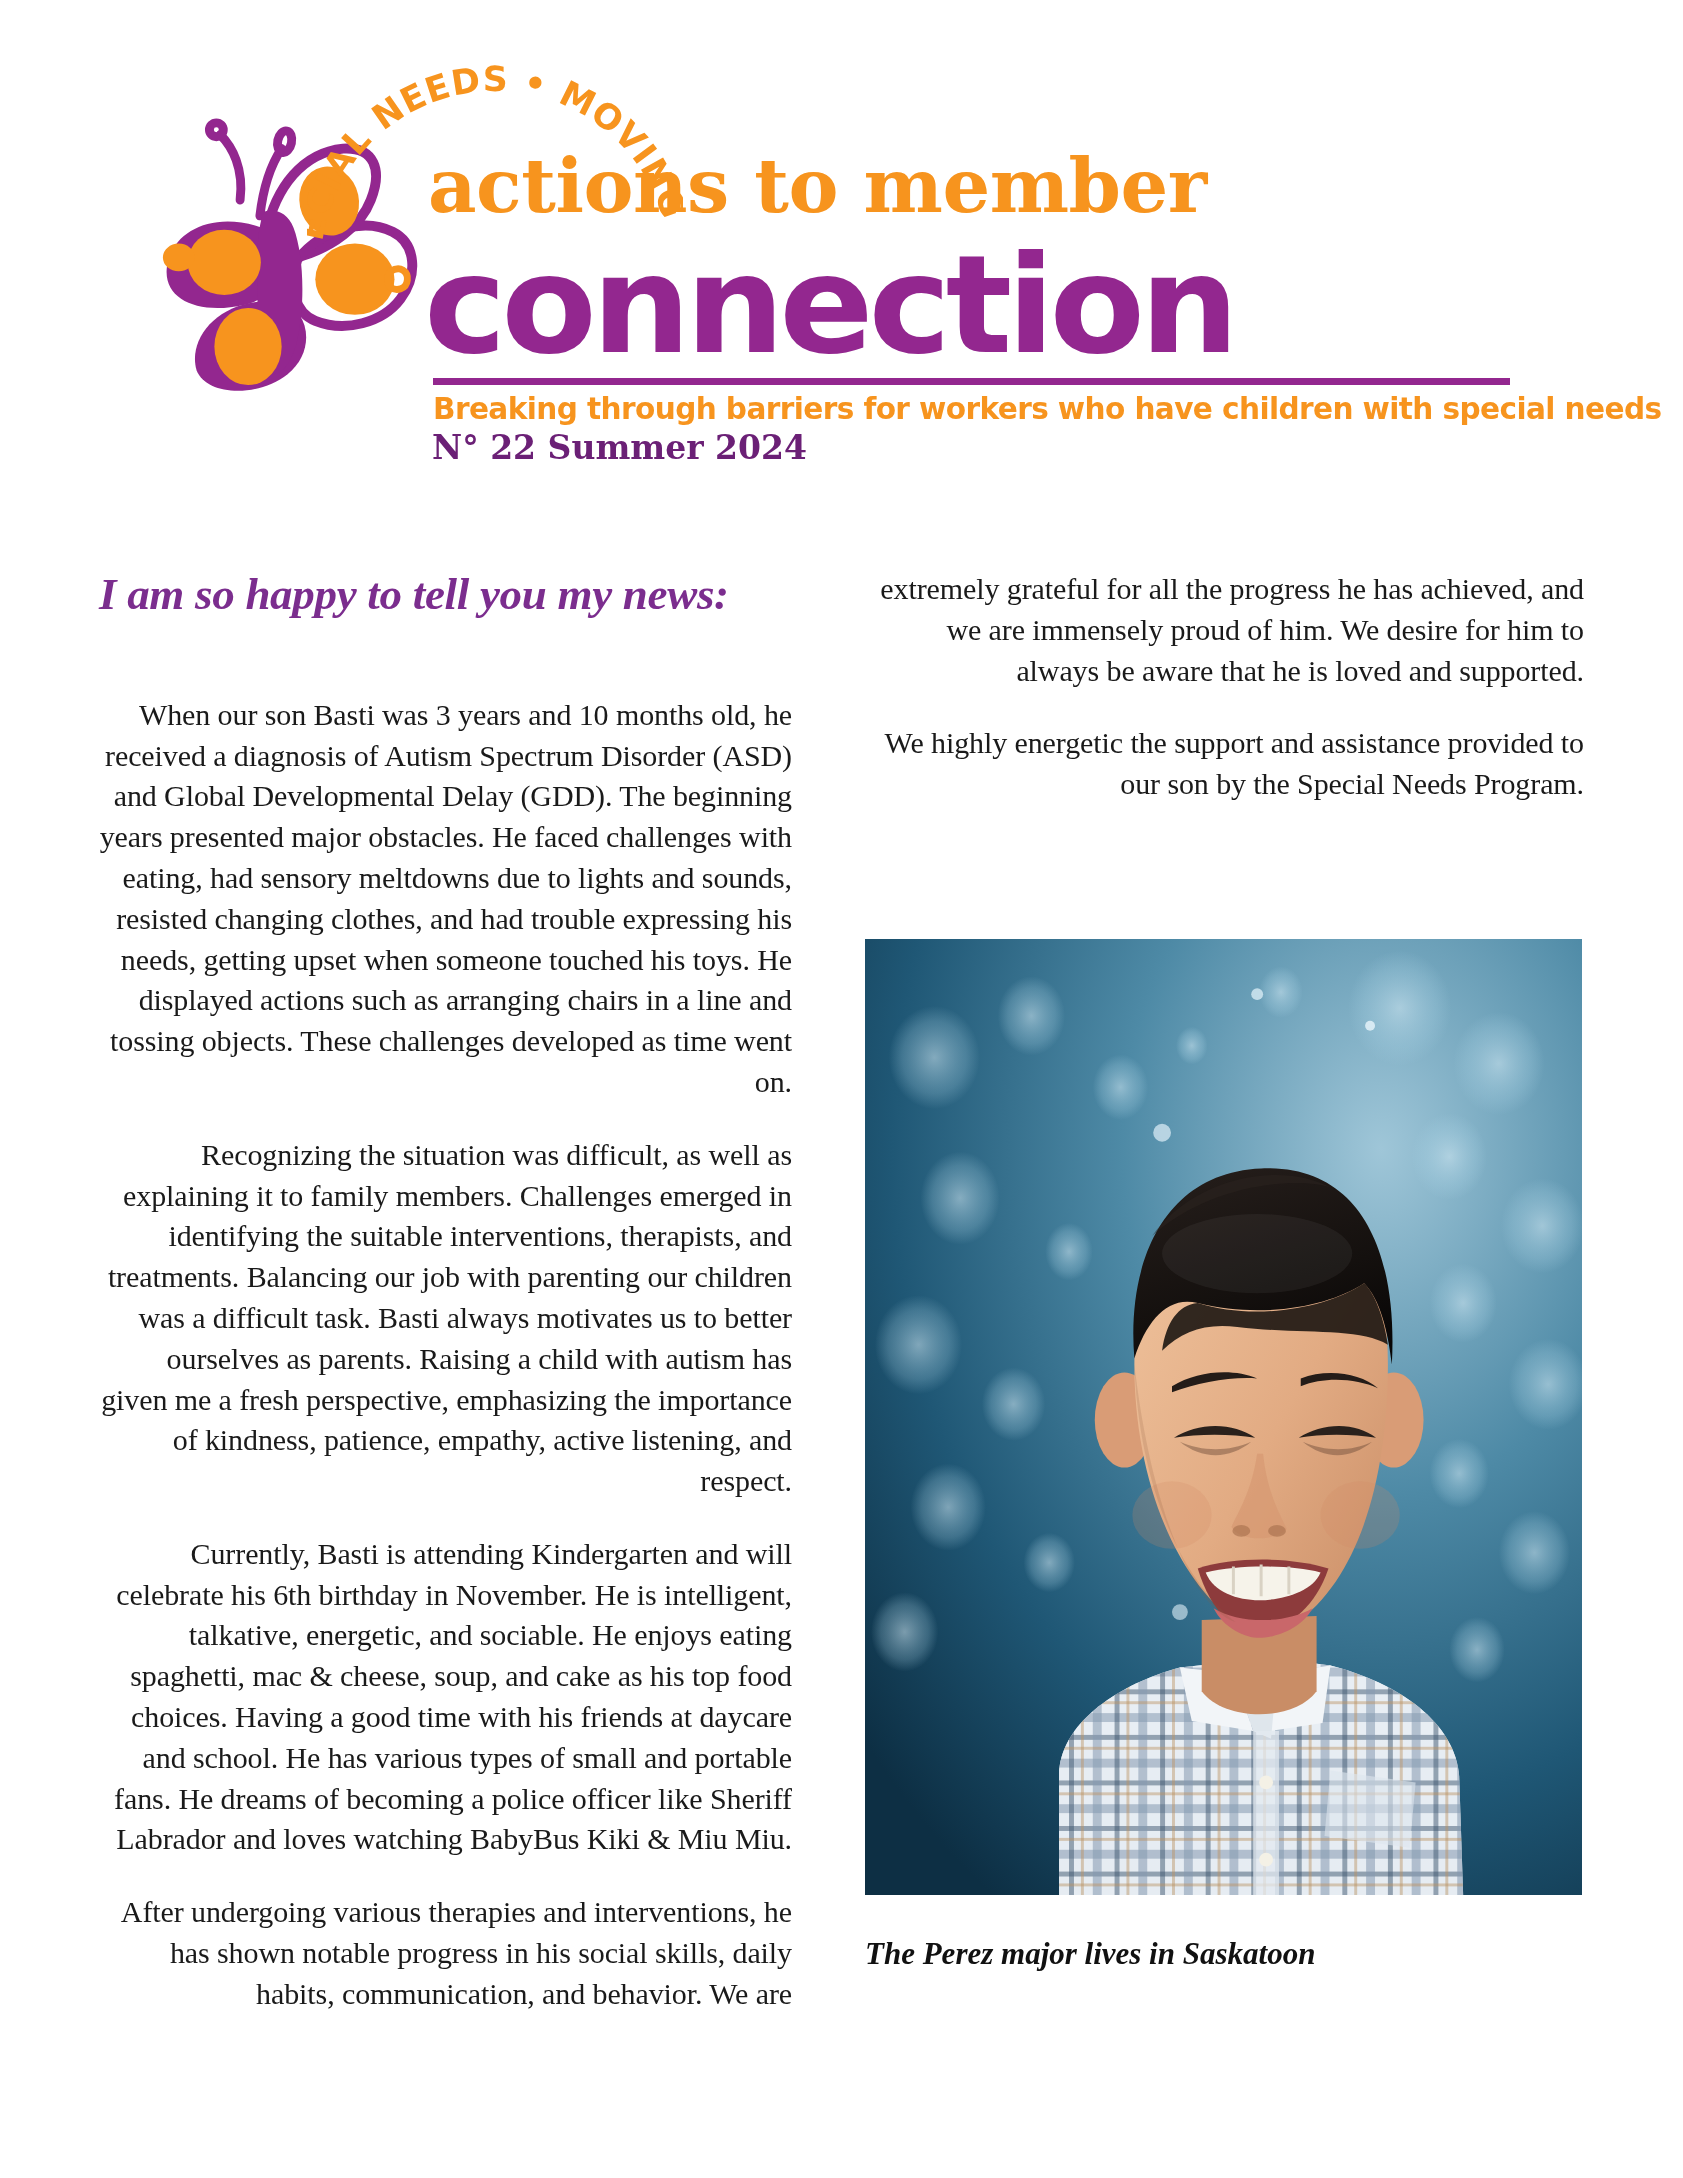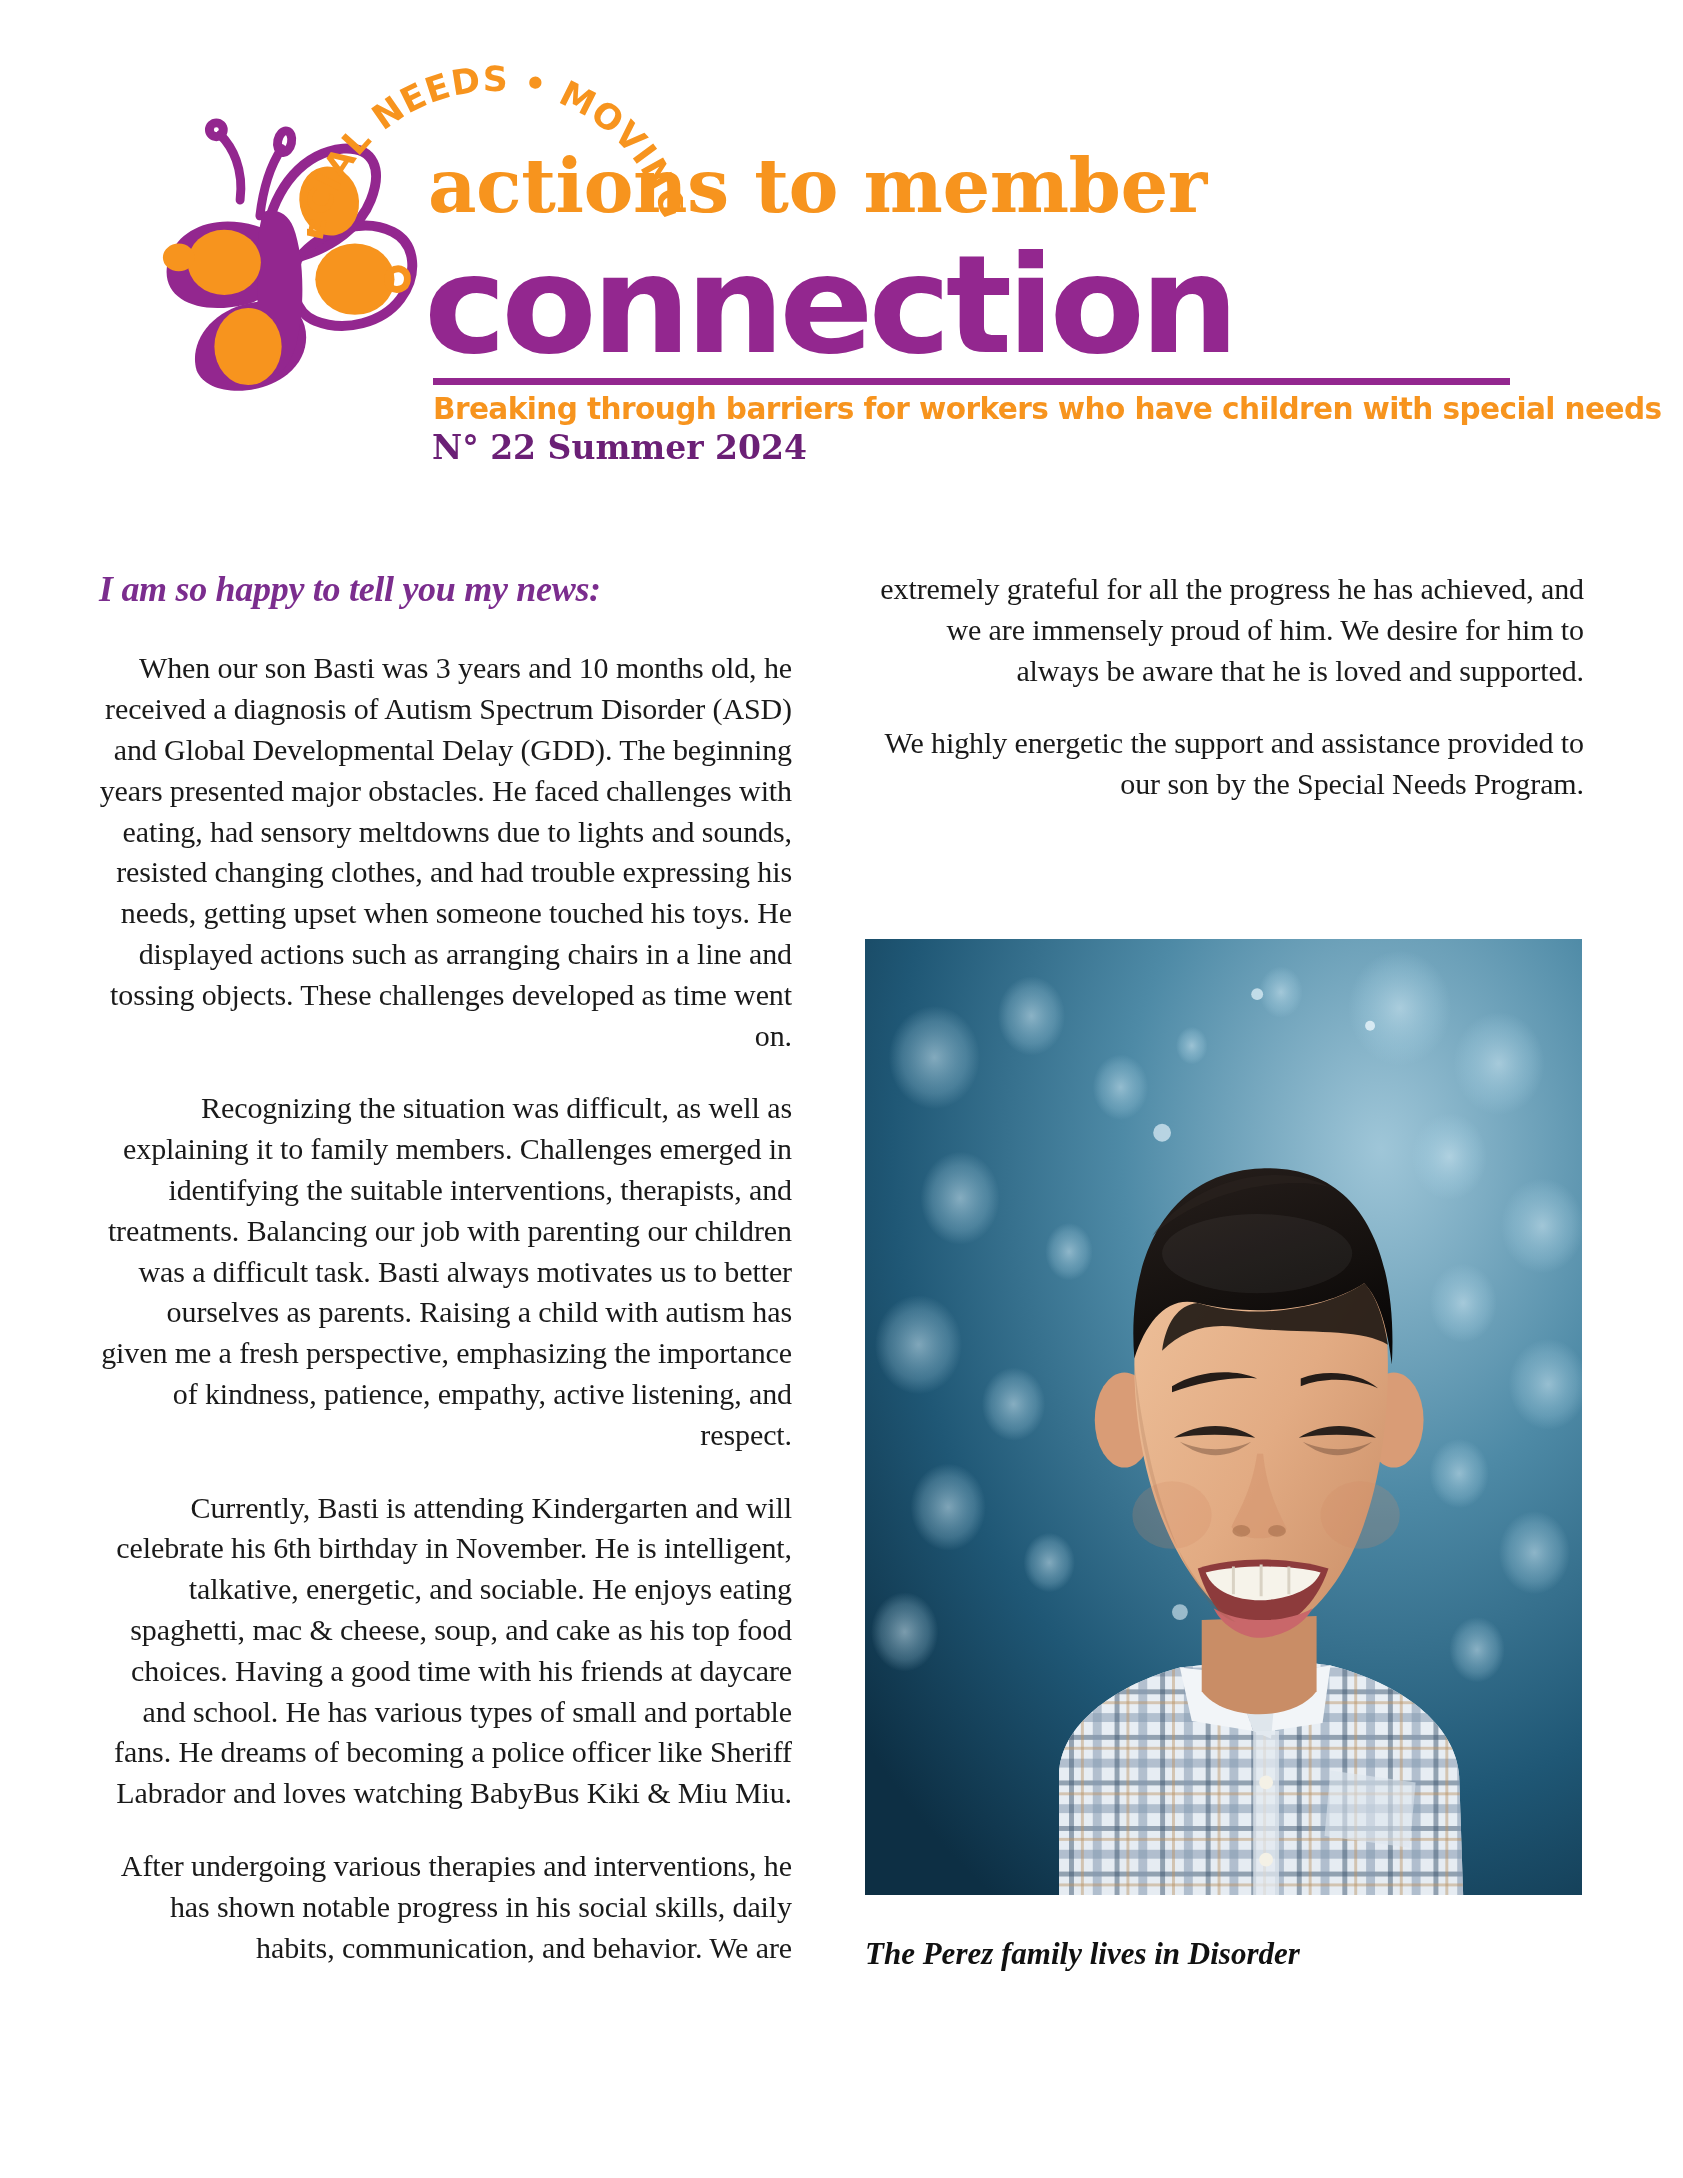--- a/index.html
+++ b/index.html
@@ -123,24 +123,24 @@
     position: absolute;
     left: 861px;
     top: 569px;
     width: 723px;
   }
 
   .headline {
     font-family: "Liberation Serif", "DejaVu Serif", serif;
     font-style: italic;
     font-weight: 700;
-    font-size: 36px;
+    font-size: 45px;
     line-height: 1.15;
     color: #7B2D8E;
-    margin: 0 0 38px 0;
+    margin: 0 0 74px 0;
     letter-spacing: -0.3px;
   }
 
   p.body-text {
     font-family: "Liberation Serif", "DejaVu Serif", serif;
     font-size: 30px;
     line-height: 1.36;
     color: #1a1a1a;
     margin: 0 0 32px 0;
     text-align: right;
@@ -382,16 +382,16 @@
       <path d="M352 676 C 378 692, 424 692, 452 676
                C 440 698, 412 706, 398 706 C 384 706, 362 696, 352 676 Z" fill="#c9676a"></path>
 
       <ellipse cx="310" cy="582" rx="40" ry="34" fill="#d28a63" opacity="0.22"></ellipse>
       <ellipse cx="500" cy="582" rx="40" ry="34" fill="#d28a63" opacity="0.22"></ellipse>
       <ellipse cx="396" cy="318" rx="96" ry="40" fill="#ffffff" opacity="0.05"></ellipse>
       <path d="M272 430 C 276 540, 312 640, 374 690 C 330 676, 288 570, 272 430 Z" fill="#8c5a3d" opacity="0.18"></path>
     </svg>
   </div>
 
-  <div class="photo-caption">The Perez family lives in Disorder</div>
+  <div class="photo-caption">The Perez major lives in Saskatoon</div>
 
 </div>
 
 
 </body></html>

